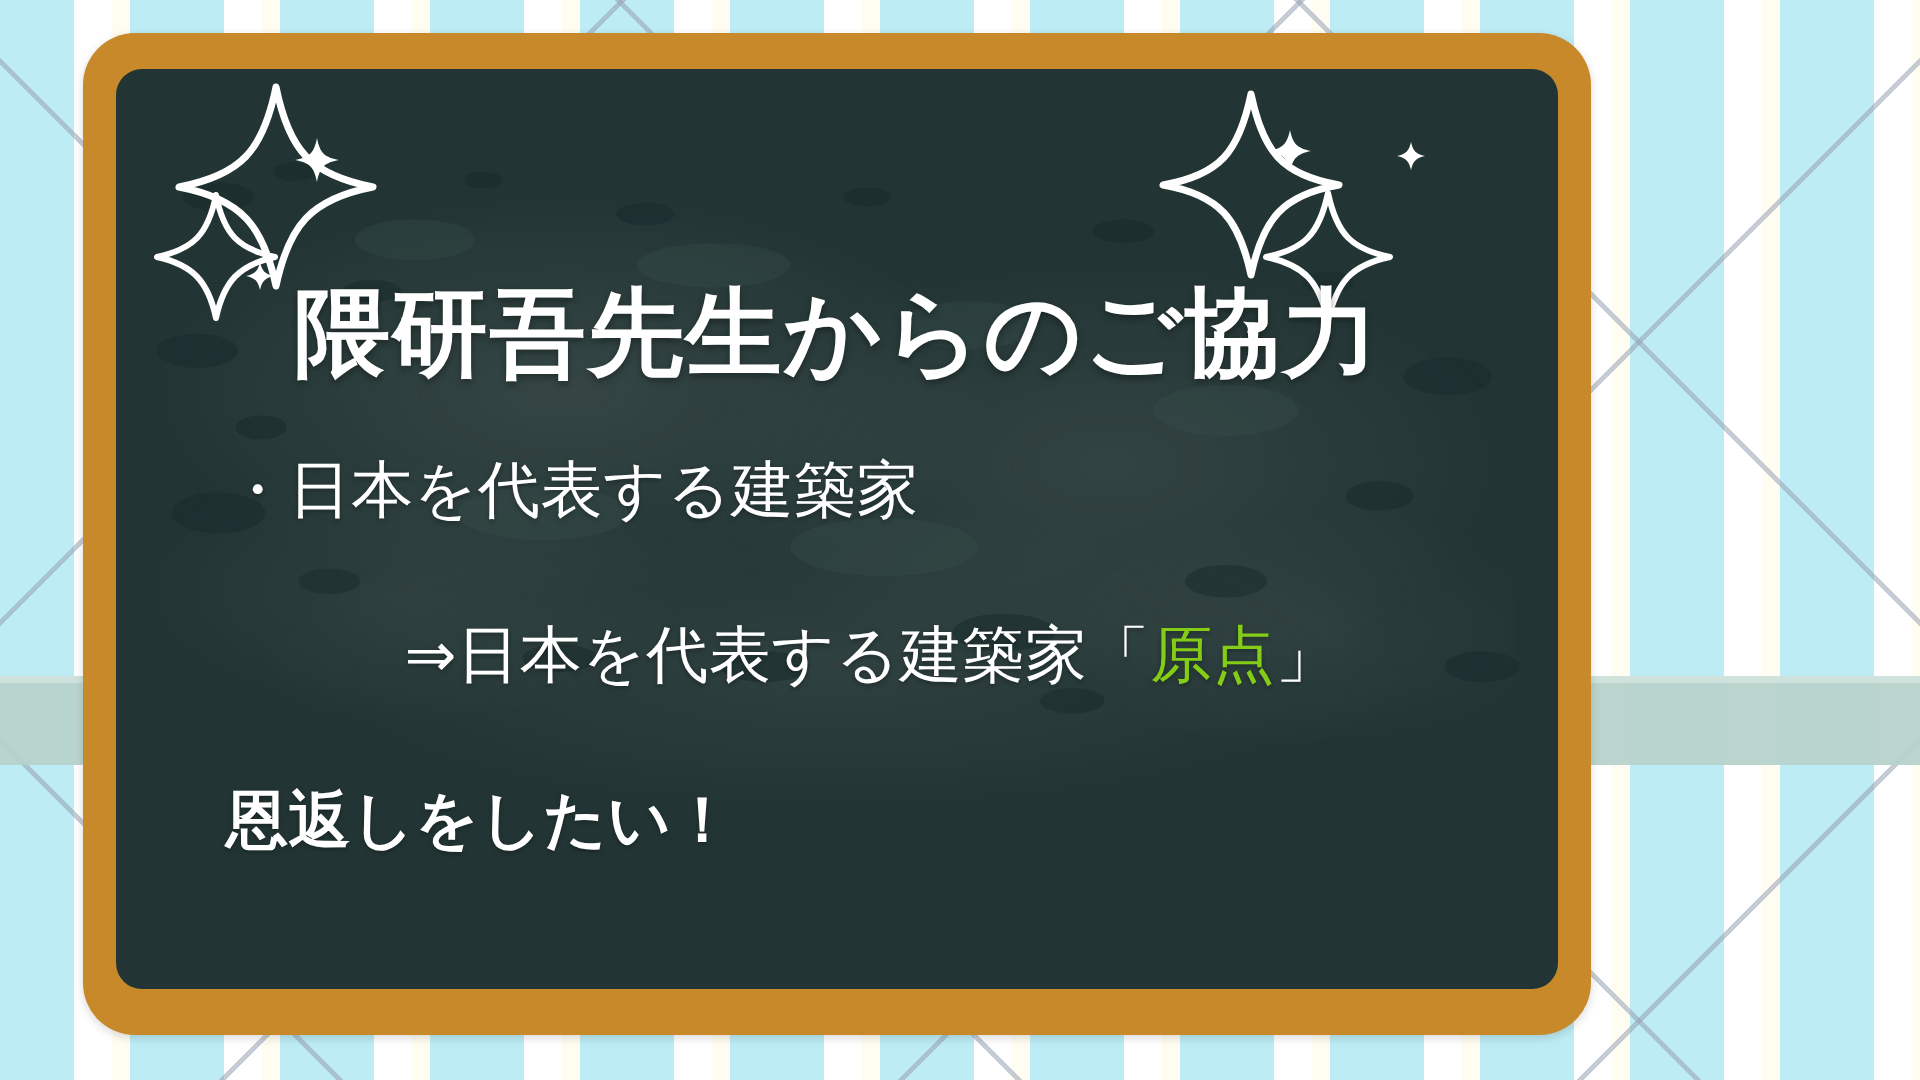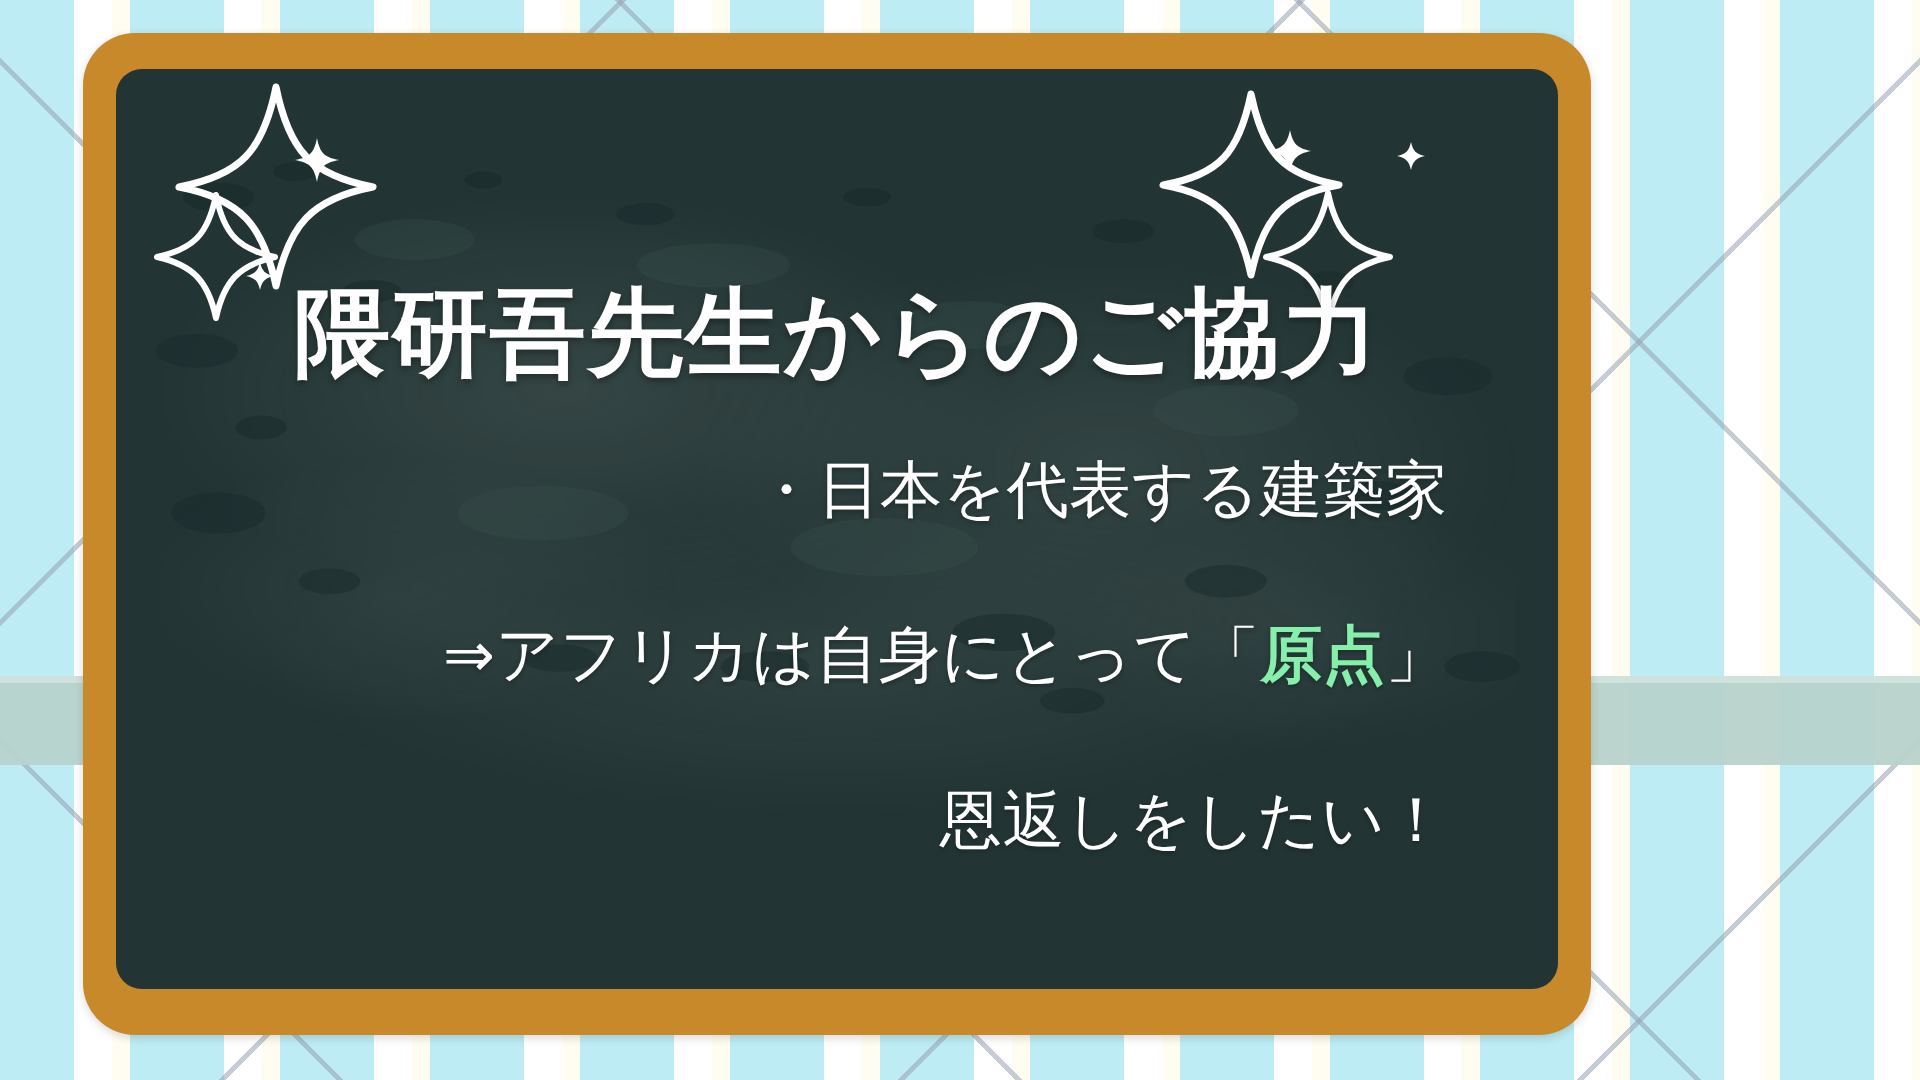--- a/index.html
+++ b/index.html
@@ -82,28 +82,28 @@
     letter-spacing:.02em;
     text-shadow:0 3px 7px rgba(0,0,0,.35);
   }
 
   
   .sparkle{position:absolute;pointer-events:none;}
 
   
   .body-text{
     position:absolute;left:110px;right:110px;top:380px;
-    text-align:right;color:#ffffff;
+    text-align:left;color:#ffffff;
     font-size:62px;line-height:1.33;font-weight:400;
     letter-spacing:.01em;
     text-shadow:0 2px 5px rgba(0,0,0,.3);
   }
   .body-line{white-space:pre;}
-  .body-line.bold{font-weight:400;}
-  .accent{color:#86efac;font-weight:700;}
+  .body-line.bold{font-weight:700;}
+  .accent{color:#84cc16;font-weight:400;}
 
   
   .logo-card{
     position:absolute;left:1598px;top:104px;width:180px;height:196px;
     background:#ffffff;
     box-shadow:0 2px 6px rgba(0,0,0,.25);
     display:flex;flex-direction:column;align-items:center;
     padding-top:17px;box-sizing:border-box;
   }
   .logo-rings{width:92px;height:92px;}
@@ -200,21 +200,21 @@
       </svg>
       <svg class="sparkle" style="left:1278px;top:70px;width:34px;height:34px;" viewBox="0 0 34 34">
         <path d="M17 3 C19 12 22 15 31 17 C22 19 19 22 17 31 C15 22 12 19 3 17 C12 15 15 12 17 3 Z" fill="#ffffff"></path>
       </svg>
 
       <h1 class="title">隈研吾先生からのご協力</h1>
 
       <div class="body-text">
         <div class="body-line">・日本を代表する建築家</div>
         <div class="body-line">
-          <span>⇒アフリカは自身にとって「</span><span class="accent">原点</span><span>」</span>
+          <span>⇒日本を代表する建築家「</span><span class="accent">原点</span><span>」</span>
         </div>
         <div class="body-line bold">恩返しをしたい！</div>
       </div>
 
       <div class="logo-card">
         <svg class="logo-rings" viewBox="0 0 100 100">
           <g fill="none" stroke="#7d5a57" stroke-width="2.1">
             <circle cx="50" cy="50" r="46"></circle>
             <circle cx="50" cy="50" r="40"></circle>
             <circle cx="50" cy="50" r="34"></circle>

